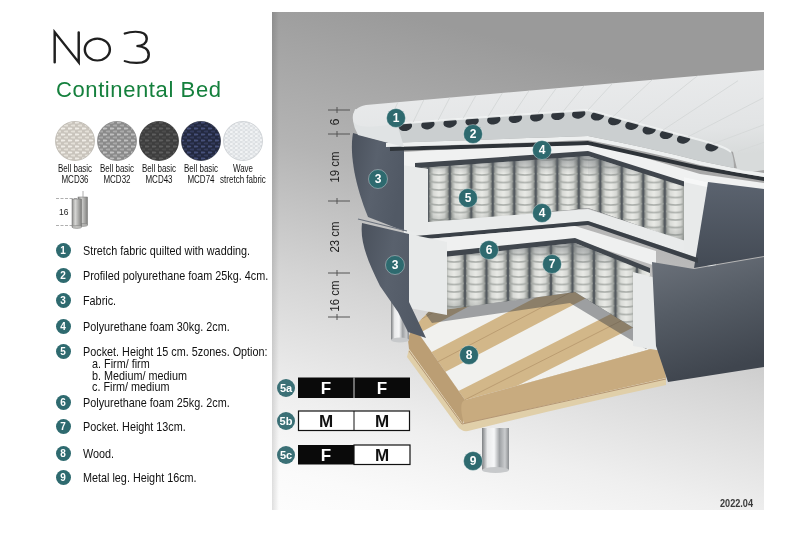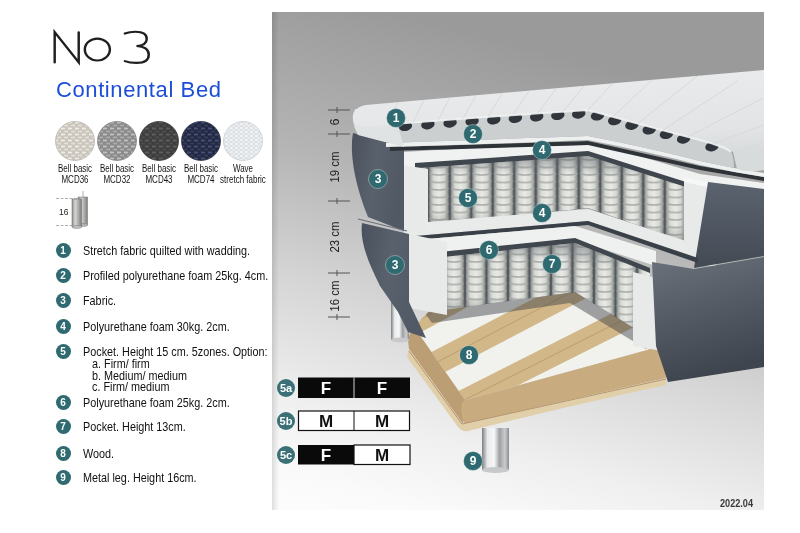--- a/index.html
+++ b/index.html
@@ -299,21 +299,21 @@
 </svg>
 
 <svg class="abs" style="left:50px;top:25.5px;" width="112" height="40" viewBox="0 0 110 45" preserveAspectRatio="none">
   <g fill="none" stroke="#1f1f1f" stroke-width="2.4" stroke-linecap="round">
     <path d="M4.6,41 L4.6,7 L28.2,41 L28.2,7"></path>
     <circle cx="46.5" cy="26.5" r="12.3"></circle>
     <path d="M73.5,8.5 Q78,6.5 84,6.5 Q95,6.5 95,14.5 Q95,21.5 85,22.5 Q97,23.5 97,32 Q97,41.5 85,41.5 Q78,41.5 73.5,39.5"></path>
   </g>
 </svg>
 
-<div class="abs" style="left:56px;top:77px;font-size:22px;color:#1d4ed8;letter-spacing:0.6px;">Continental Bed</div>
+<div class="abs" style="left:56px;top:77px;font-size:22px;color:#15803d;letter-spacing:0.6px;">Continental Bed</div>
 
 <svg class="abs" style="left:40px;top:115px;" width="230" height="75" viewBox="0 0 230 75">
   <defs>
     <pattern id="w1" width="7" height="6" patternUnits="userSpaceOnUse">
       <rect width="7" height="6" fill="#c9c4bc"></rect>
       <ellipse cx="1.8" cy="1.5" rx="2.6" ry="1.1" fill="#efece6"></ellipse>
       <ellipse cx="5.3" cy="4.5" rx="2.6" ry="1.1" fill="#e4e0d8"></ellipse>
     </pattern>
     <pattern id="w2" width="7" height="6" patternUnits="userSpaceOnUse">
       <rect width="7" height="6" fill="#8a8a8a"></rect>

